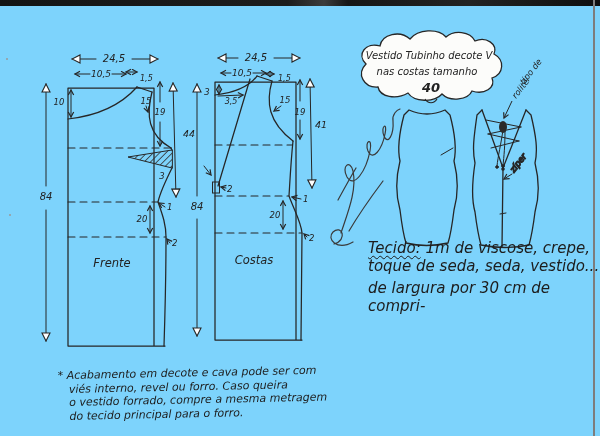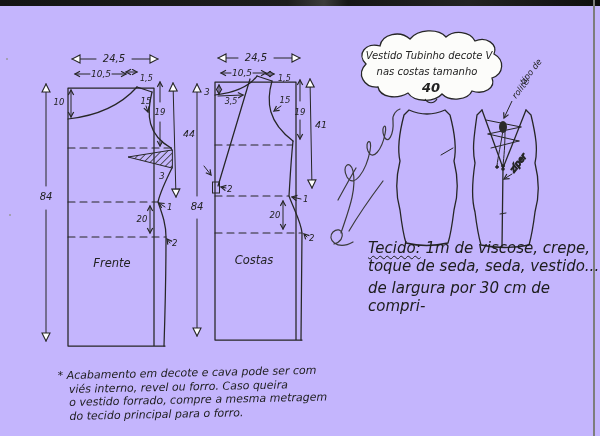--- a/index.html
+++ b/index.html
@@ -1,16 +1,16 @@
 <!DOCTYPE html>
 <html><head>
 <meta charset="utf-8">
 <style>
   html,body{margin:0;padding:0;background:#e8e8e8;}
-  .page{position:relative;width:600px;height:436px;background:#c4b5fd;overflow:hidden;
+  .page{position:relative;width:600px;height:436px;background:#7dd3fc;overflow:hidden;
         font-family:"DejaVu Sans",sans-serif;}
   .scan-top{position:absolute;left:0;top:0;width:600px;height:6px;
             background:linear-gradient(90deg,#141414 0%,#1d1d1d 48%,#3c3c3c 54%,#161616 58%,#232323 78%,#0e0e0e 100%);}
   .scan-right{position:absolute;top:0;left:593px;width:2px;height:436px;background:#7d7d7d;}
   .speck{position:absolute;width:2px;height:2px;border-radius:50%;background:#9a9a9a;}
   svg{position:absolute;left:0;top:0;}
   svg text{font-family:"DejaVu Sans",sans-serif;font-style:italic;fill:#222;}
   .t8{font-size:8px;} .t85{font-size:8.5px;} .t9{font-size:9px;} .t95{font-size:9.5px;}
   .t10{font-size:10px;} .t115{font-size:11.5px;} .t13{font-size:13px;font-weight:bold;}
   .hand{position:absolute;color:#1d1d1d;font-style:italic;}

